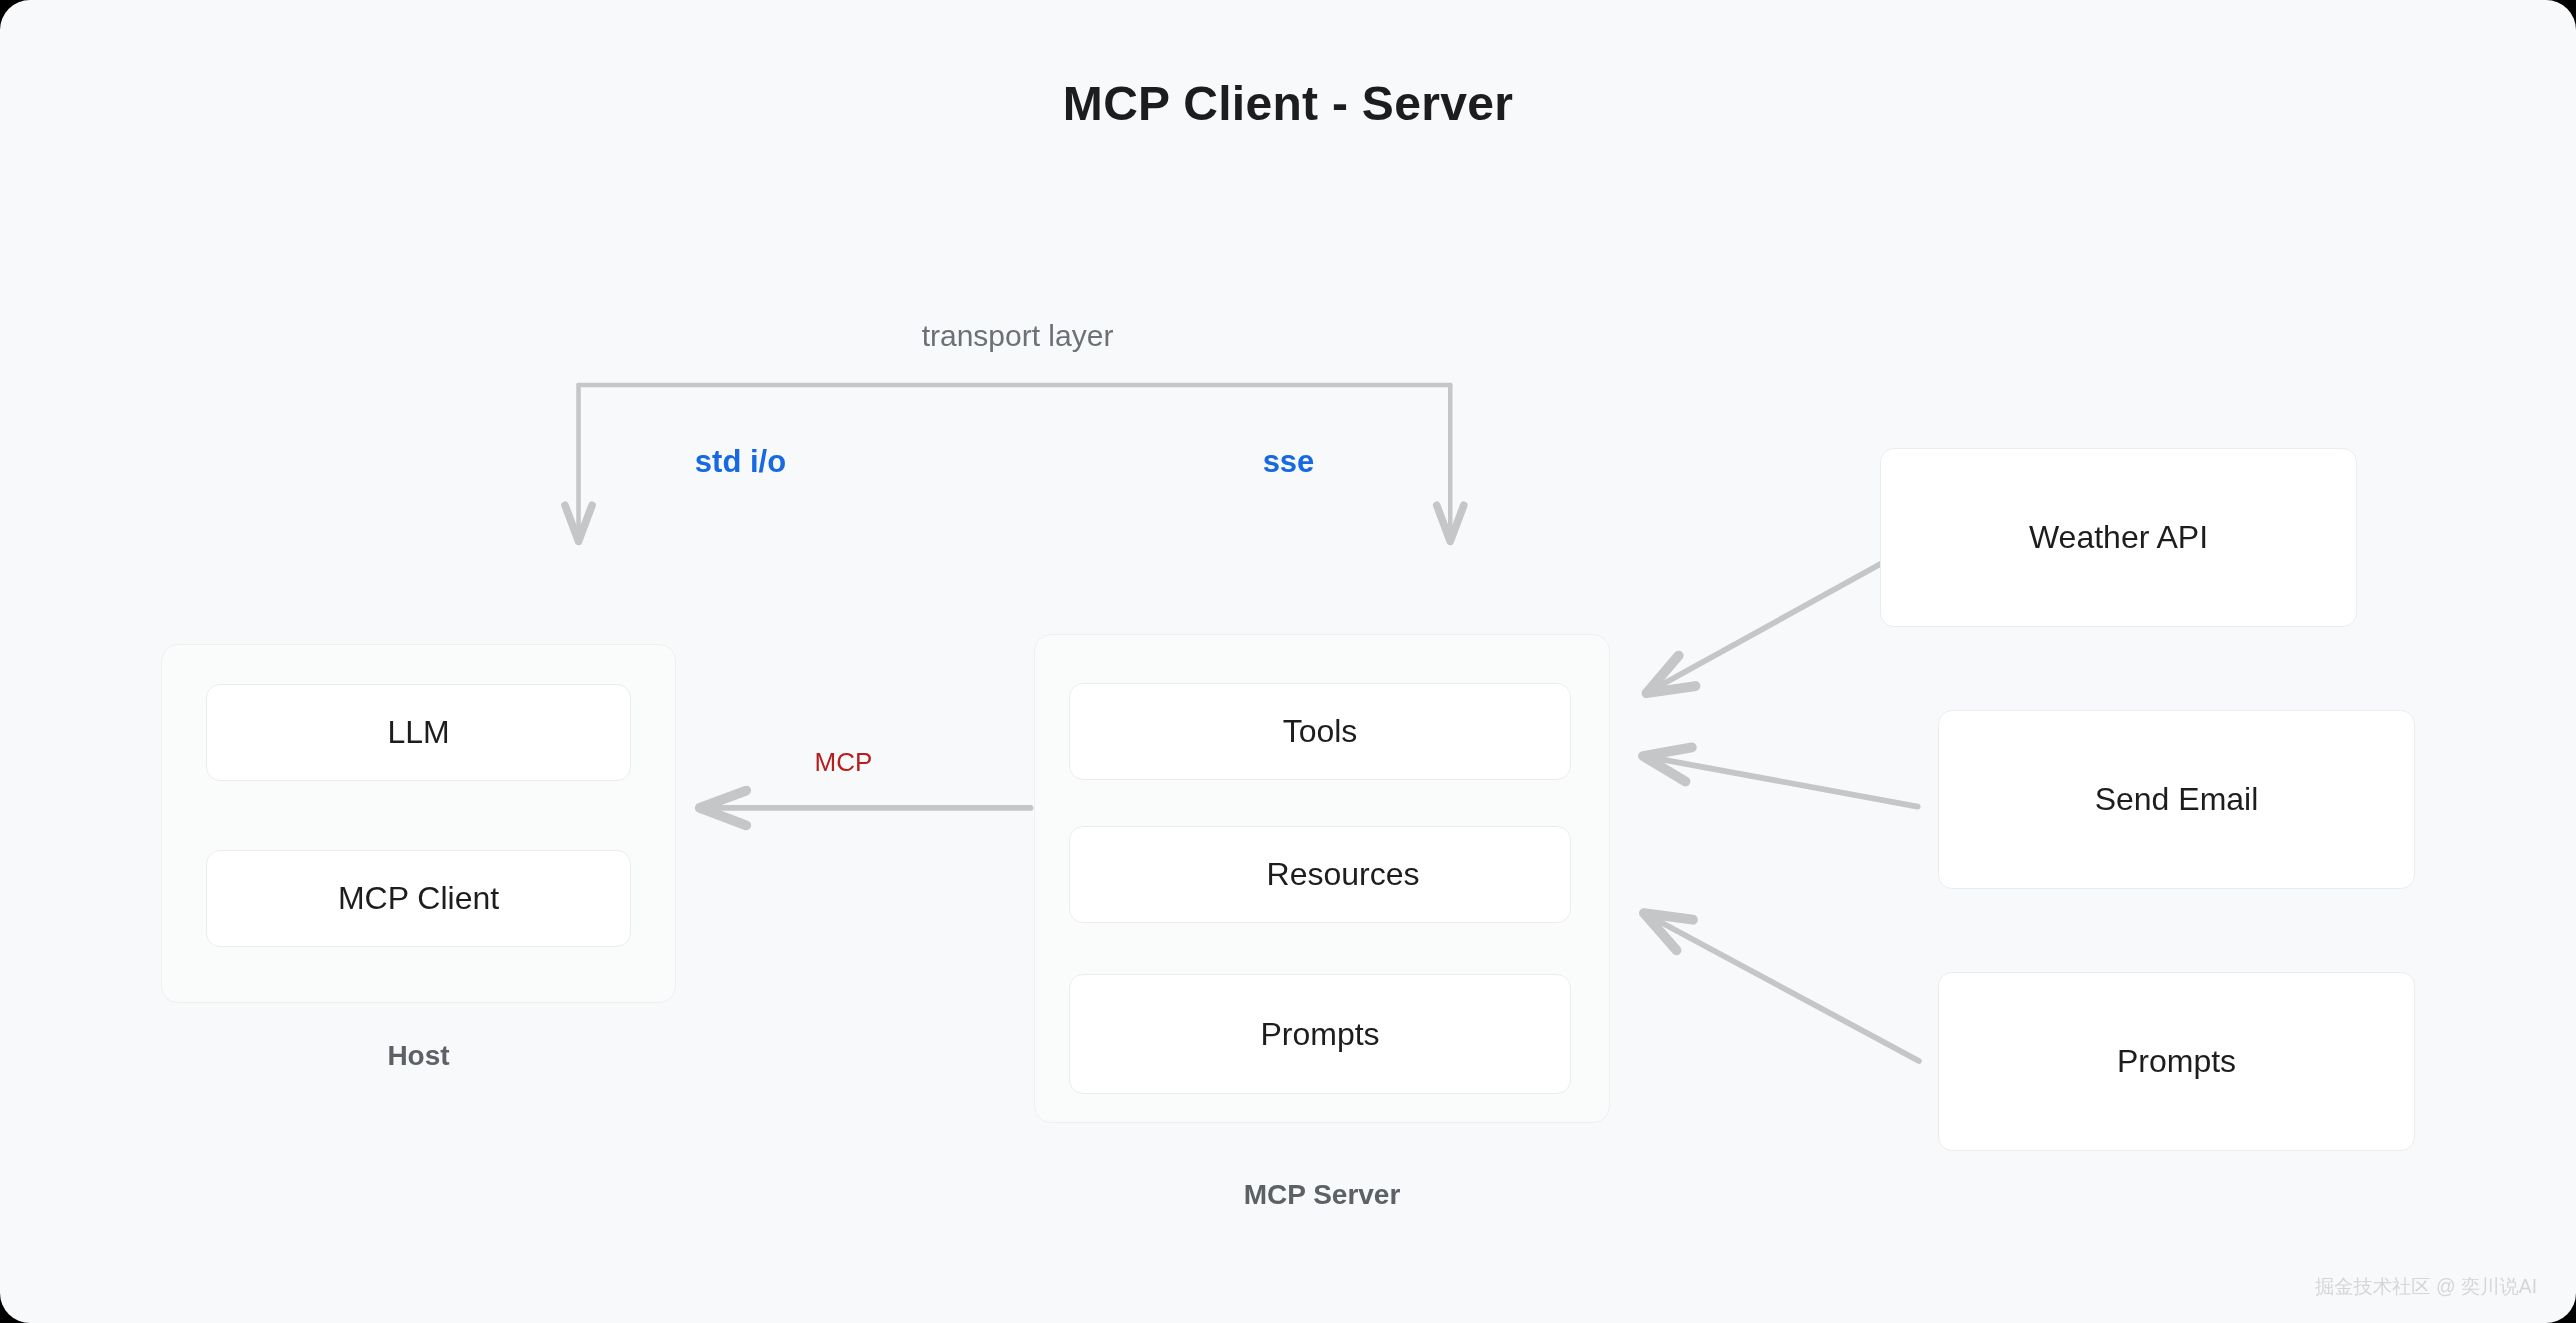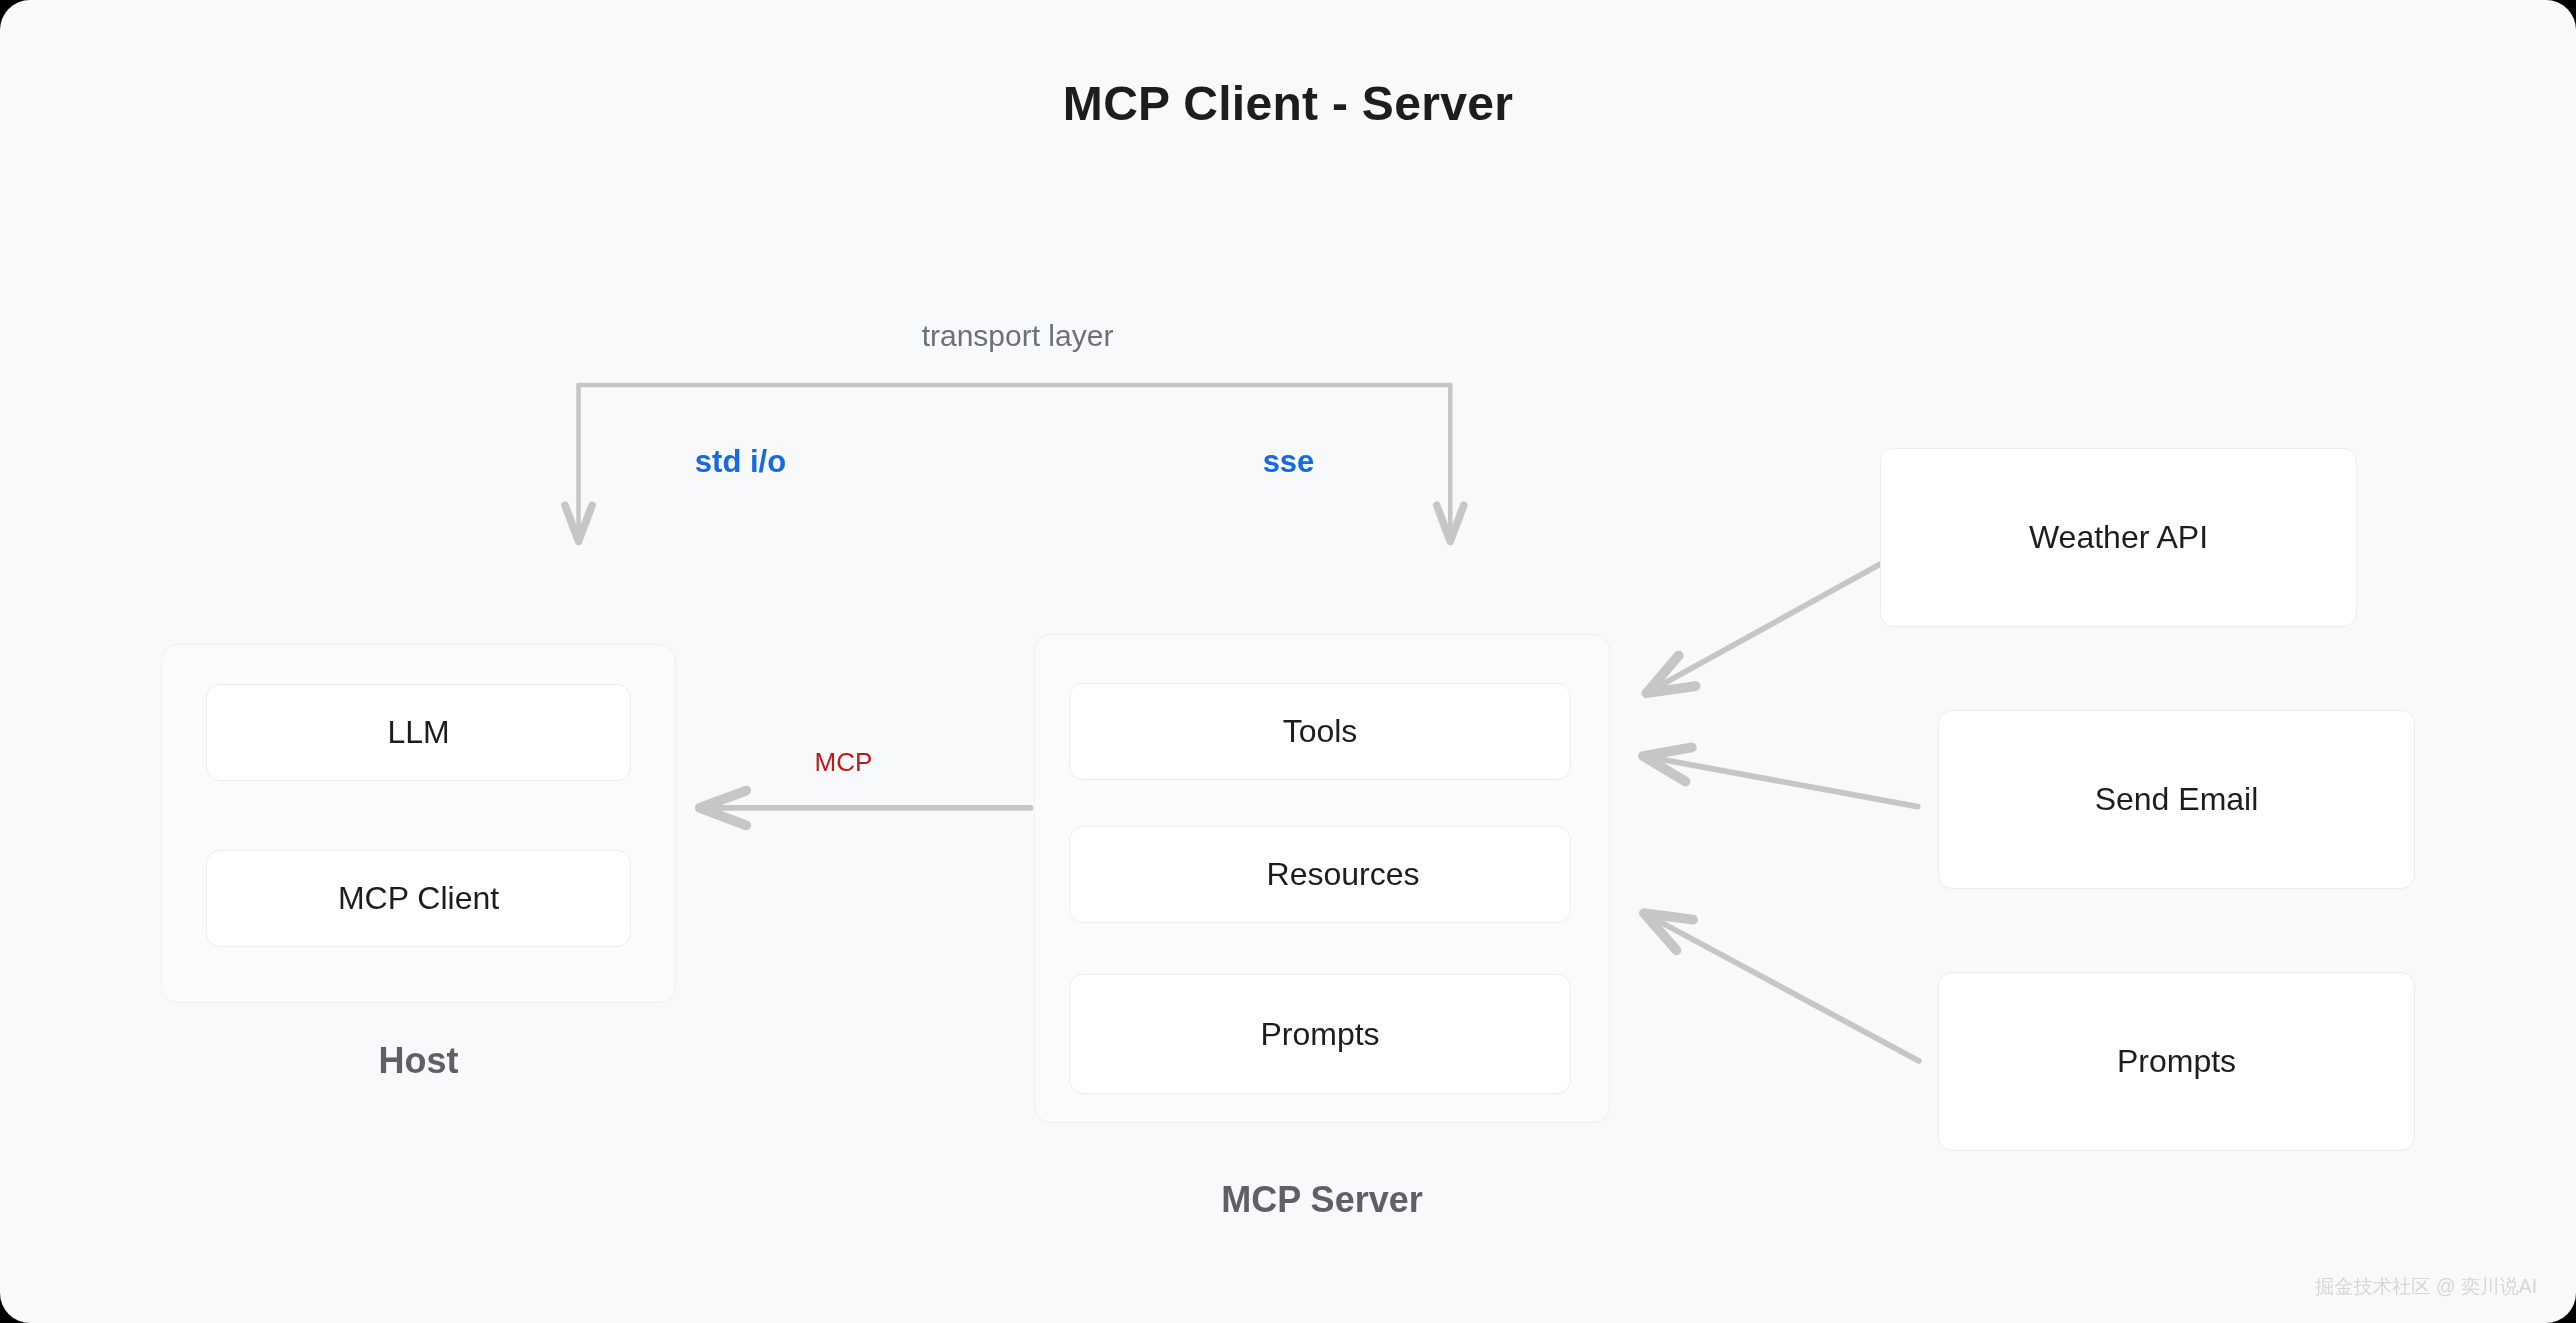--- a/index.html
+++ b/index.html
@@ -49,21 +49,21 @@
     font-size:32px;color:#1d1d1f;
     box-sizing:border-box;
   }
   .group{
     background:#fafbfb;
     border:1.9px solid #eeeff1;
     border-radius:16.7px;
     box-sizing:border-box;
   }
   .group-label{
-    font-size:36px;font-weight:bold;color:#5d6166;
+    font-size:28px;font-weight:bold;color:#5d6166;
     text-align:center;
   }
 
   
   #host-group{left:161px;top:644px;width:515px;height:359px;}
   #llm-box{left:206px;top:684px;width:425px;height:97px;}
   #mcp-client-box{left:206px;top:850px;width:425px;height:97px;}
   #host-label{left:161px;top:1040px;width:515px;}
 
   

